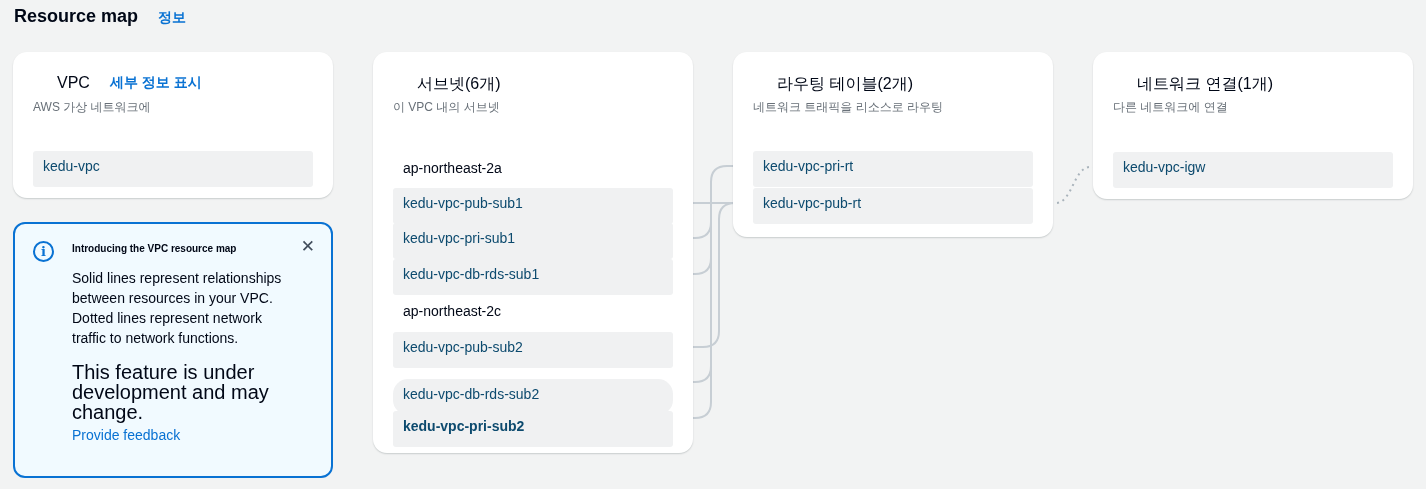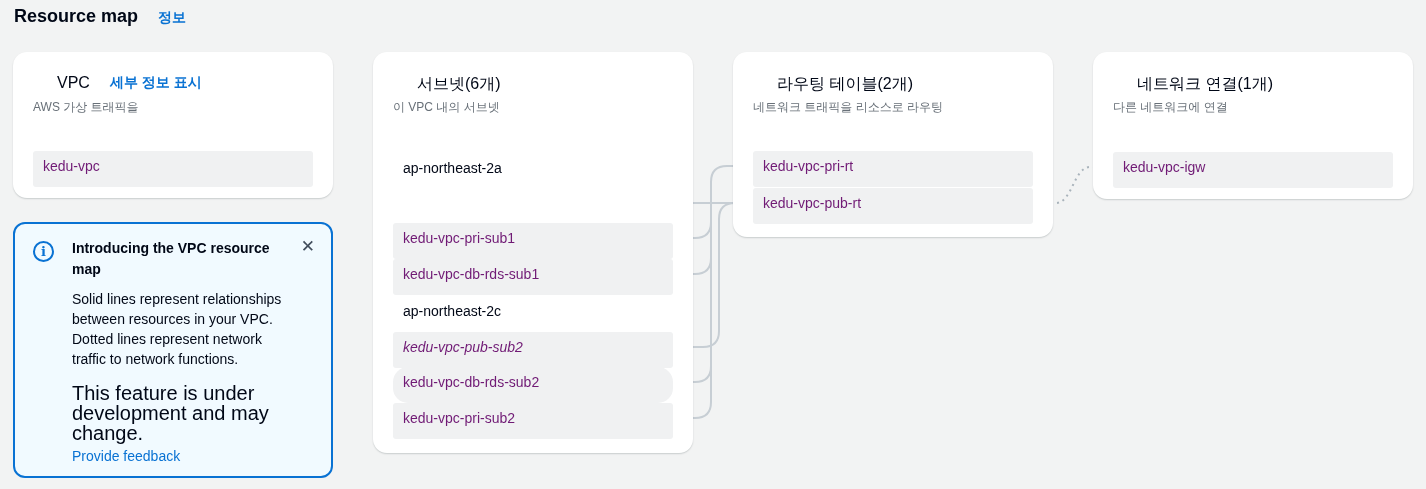--- a/index.html
+++ b/index.html
@@ -29,21 +29,21 @@
   .card-head { position:absolute; left:20px; top:22px; display:flex; align-items:center; gap:20px; white-space:nowrap;margin-left:24px; }
   .card-title { font-size:16px; font-weight:400; color:#000716; }
   .card-link  { font-size:14px; font-weight:bold; color:#0972d3; text-decoration:none; cursor:pointer; }
   .card-sub   { position:absolute; left:20px; top:47px; font-size:12px; color:#687078; white-space:nowrap; }
 
   .zone-header { position:absolute; left:30px; font-size:14px; color:#000716; white-space:nowrap; }
 
   .res-item {
     position:absolute; left:20px; width:280px; height:36px;
     background:#f0f1f2; border-radius:3px;
-    font-size:14px; color:#701a75; line-height:30px;
+    font-size:14px; color:#0c4a6e; line-height:30px;
     padding-left:10px; white-space:nowrap; overflow:hidden;
     cursor:pointer;
   }
 
   svg.connectors { position:absolute; left:0; top:0; pointer-events:none; }
 
   .banner {
     position:absolute; left:13px; top:222px; width:320px; height:256px;
     background:#f1faff; border:2px solid #0972d3; border-radius:12px;
     overflow:hidden;
@@ -51,21 +51,21 @@
   .banner-inner { position:relative; width:100%; height:100%; padding:14px 16px 14px 18px; display:flex; }
   .banner-icon-col { width:22px; margin-right:17px; padding-top:3px; }
   .info-icon {
     display:flex; align-items:center; justify-content:center;
     width:21px; height:21px; border-radius:50%;
     border:2.5px solid #0972d3; color:#0972d3;
     font-size:13px; font-weight:bold; font-family:"DejaVu Serif",serif;
     line-height:1;
   }
   .banner-text-col { width:215px; }
-  .banner-title { font-size:14px; font-weight:bold; line-height:21px; color:#000716; }
+  .banner-title { font-size:10px; font-weight:bold; line-height:21px; color:#000716; }
   .banner-body  { font-size:14px; line-height:20px; color:#000716; margin-top:9px; }
   .banner-body2 { font-size:20px; line-height:20px; color:#000716; margin-top:14px; }
   .banner-link  { display:inline-block; margin-top:5px; font-size:14px; color:#0972d3; text-decoration:none; cursor:pointer; }
   .banner-close {
     position:absolute; right:12px; top:10px;
     background:none; border:none; font-size:17px; color:#414d5c;
     cursor:pointer; line-height:1; padding:4px;
   }
 </style>
 </head>
@@ -93,38 +93,39 @@
   </g>
 
   <path d="M1033,203 L1056,203 C1072,203 1074,167 1090,167 L1113,167" fill="none" stroke="#a9b3bb" stroke-width="2" stroke-dasharray="2 4"></path>
 </svg>
 
 <div class="card card-vpc">
   <div class="card-head">
     <span class="card-title">VPC</span>
     <a class="card-link">세부 정보 표시</a>
   </div>
-  <div class="card-sub">AWS 가상 트래픽을</div>
+  <div class="card-sub">AWS 가상 네트워크에</div>
   <div class="res-item" style="top:99px;">kedu-vpc</div>
 </div>
 
 <div class="card card-subnets">
   <div class="card-head">
     <span class="card-title">서브넷(6개)</span>
   </div>
   <div class="card-sub">이 VPC 내의 서브넷</div>
 
   <div class="zone-header" style="top:108px;">ap-northeast-2a</div>
+  <div class="res-item" style="top:136px;">kedu-vpc-pub-sub1</div>
   <div class="res-item" style="top:171px;">kedu-vpc-pri-sub1</div>
   <div class="res-item" style="top:207px;">kedu-vpc-db-rds-sub1</div>
 
   <div class="zone-header" style="top:251px;">ap-northeast-2c</div>
-  <div class="res-item" style="top:280px;font-style:italic;">kedu-vpc-pub-sub2</div>
-  <div class="res-item" style="top:315px;border-radius:15px;">kedu-vpc-db-rds-sub2</div>
-  <div class="res-item" style="top:351px;">kedu-vpc-pri-sub2</div>
+  <div class="res-item" style="top:280px;">kedu-vpc-pub-sub2</div>
+  <div class="res-item" style="top:327px;border-radius:15px;">kedu-vpc-db-rds-sub2</div>
+  <div class="res-item" style="top:359px;font-weight:bold;">kedu-vpc-pri-sub2</div>
 </div>
 
 <div class="card card-routes">
   <div class="card-head">
     <span class="card-title">라우팅 테이블(2개)</span>
   </div>
   <div class="card-sub">네트워크 트래픽을 리소스로 라우팅</div>
   <div class="res-item" style="top:136px;">kedu-vpc-pub-rt</div>
   <div class="res-item" style="top:99px;">kedu-vpc-pri-rt</div>
 </div>

